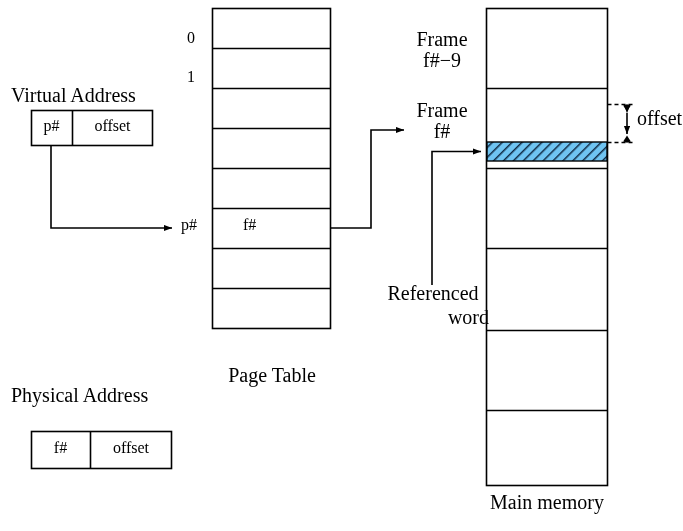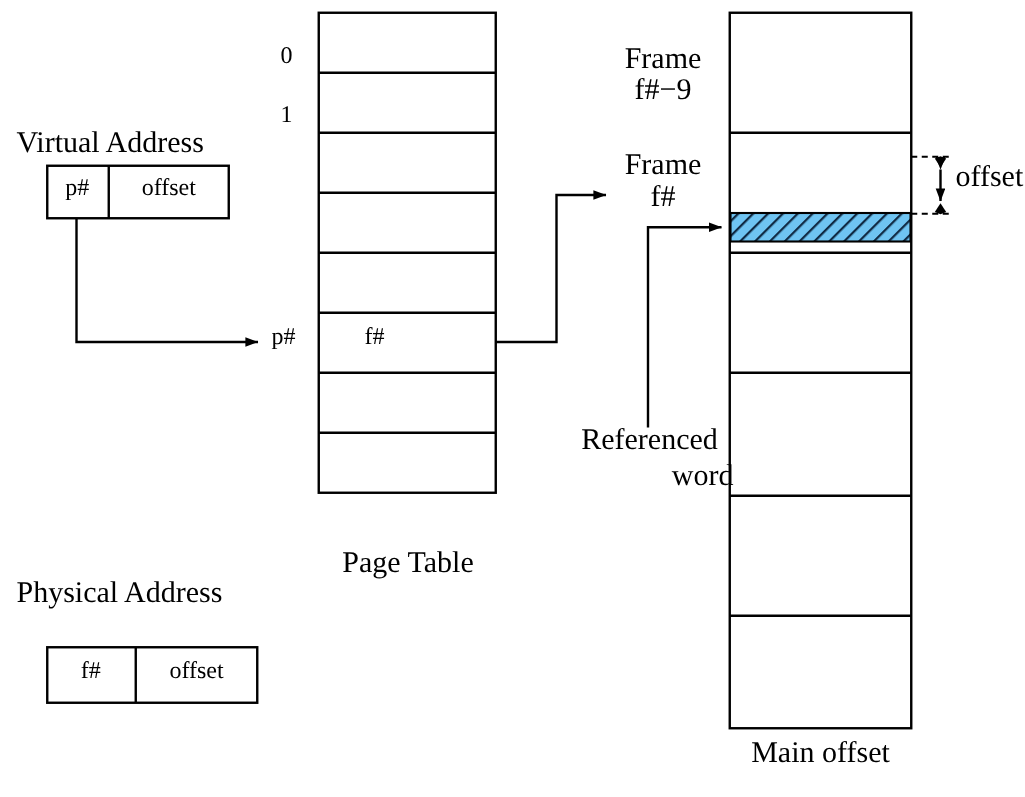--- a/index.html
+++ b/index.html
@@ -109,15 +109,15 @@
 
   <div class="lbl t17" style="left:637px;top:108px;">offset</div>
 
   <div class="lbl t17 ctr" style="left:377px;top:283px;width:112px;">Referenced</div>
   <div class="lbl t17 ctr" style="left:377px;top:307px;width:112px;text-align:right;">word</div>
 
   <div class="lbl t17" style="left:11px;top:385px;">Physical Address</div>
   <div class="lbl t16 ctr" style="left:31px;top:440px;width:59px;">f#</div>
   <div class="lbl t16 ctr" style="left:91px;top:440px;width:80px;">offset</div>
 
-  <div class="lbl t17 ctr" style="left:478px;top:492px;width:138px;">Main offset</div>
+  <div class="lbl t17 ctr" style="left:478px;top:492px;width:138px;">Main memory</div>
 
 </div>
 
 </body></html>

